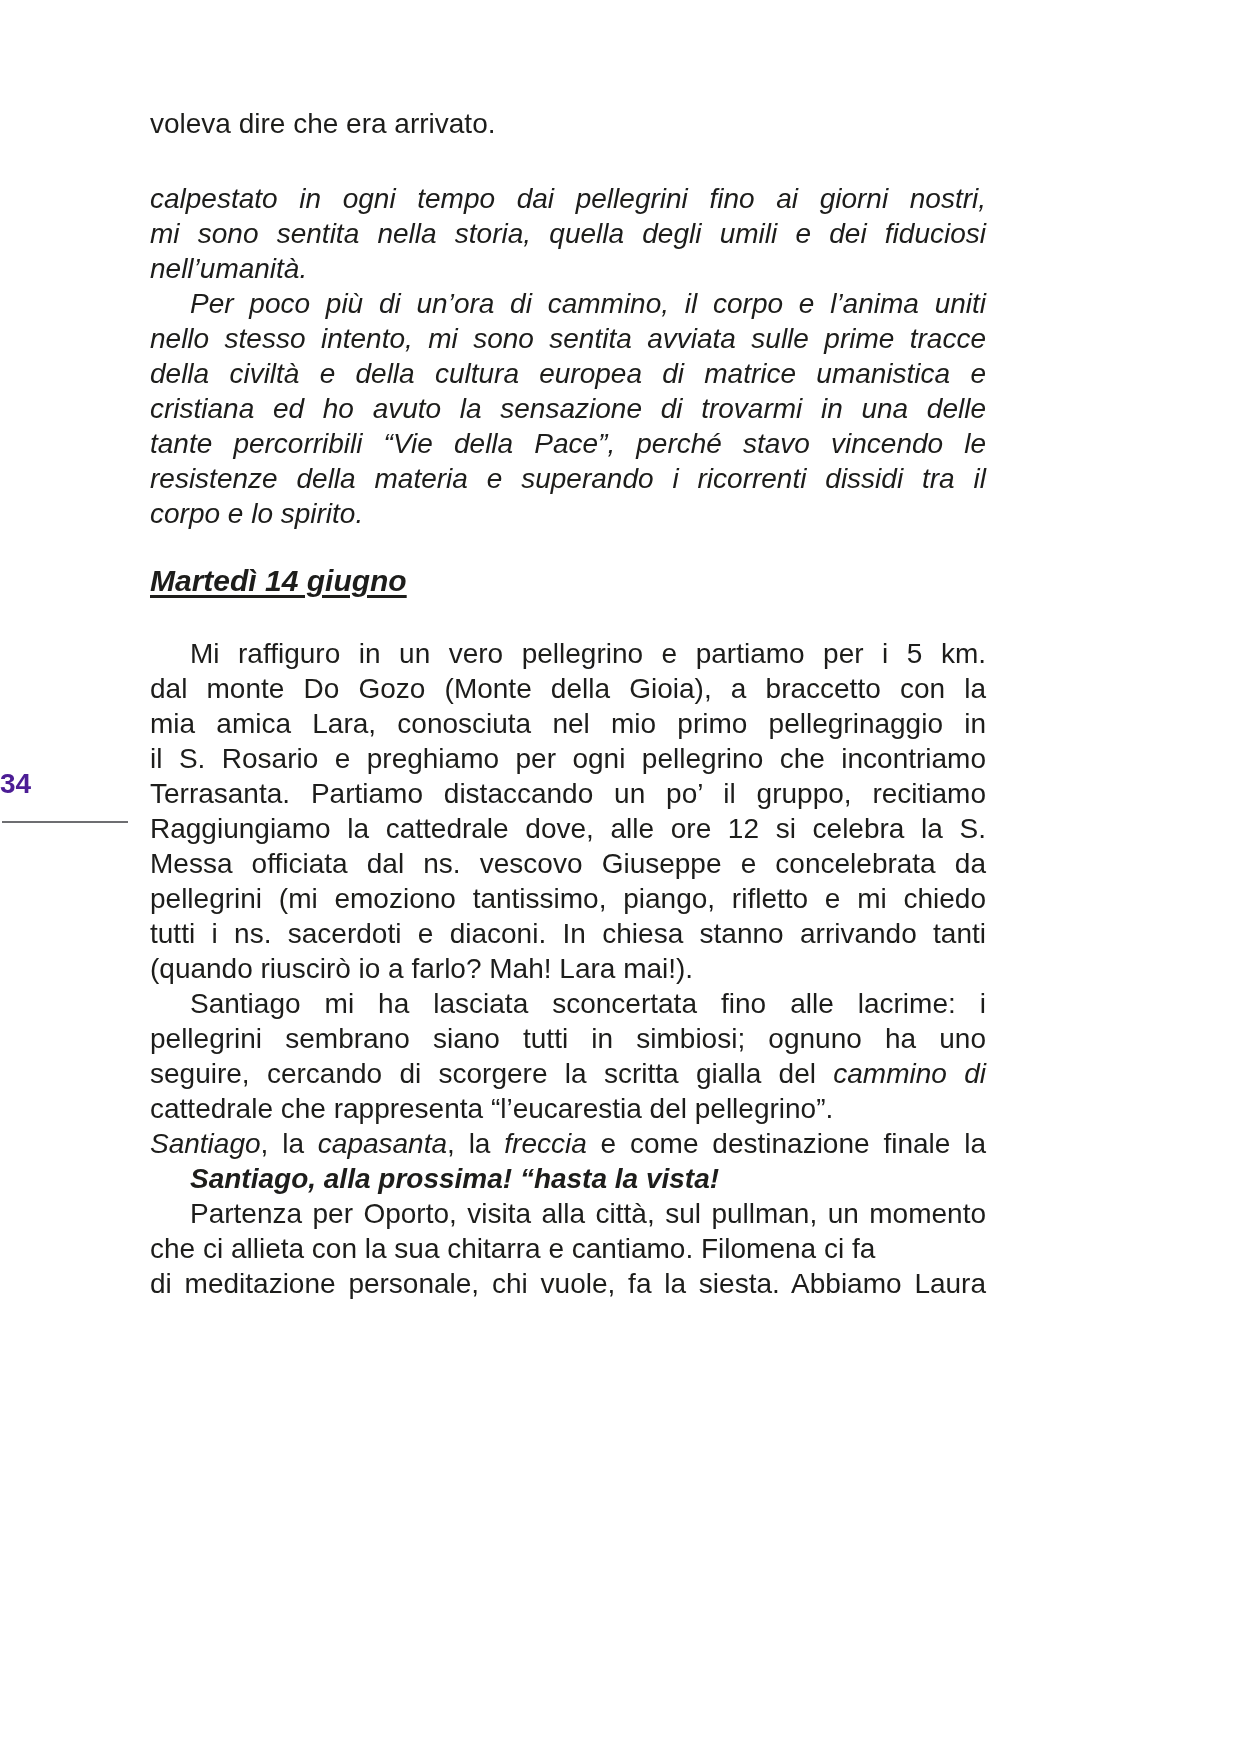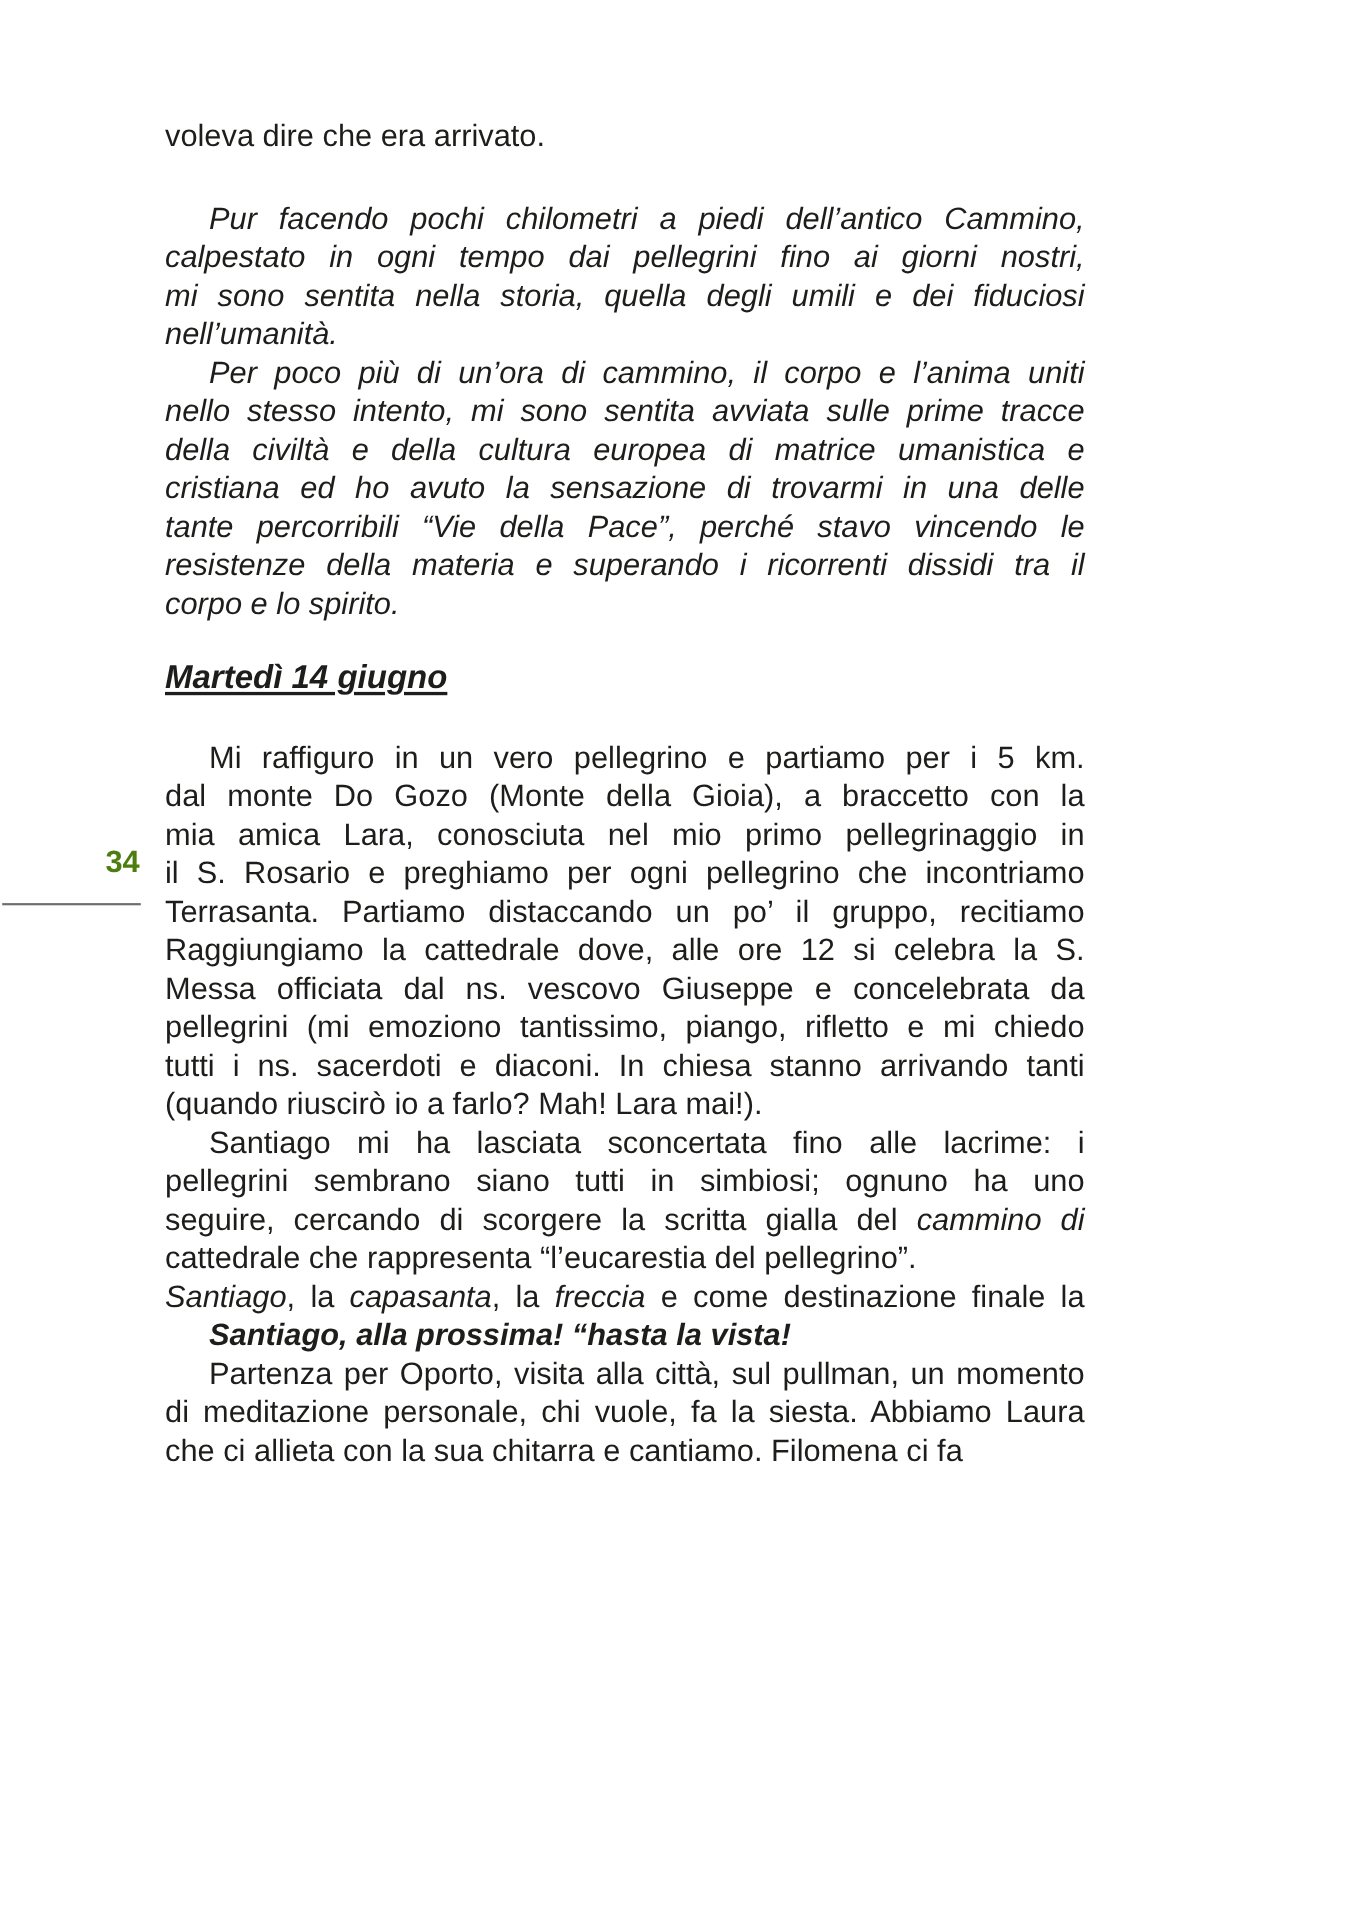--- a/index.html
+++ b/index.html
@@ -43,25 +43,24 @@
   .heading-text {
     text-decoration: underline;
     text-decoration-thickness: 3px;
     text-underline-offset: 4px;
   }
   .pagenum {
     position: absolute;
     left: 0;
     top: 766px;
     width: 127px;
-    text-align: right;
     font-weight: bold;
     font-size: 28px;
     line-height: 35px;
-    color: #4d7c0f;
+    color: #4c1d95;
   }
   .pagenum-rule {
     position: absolute;
     left: 2px;
     top: 821px;
     width: 126px;
     height: 2px;
     background: #6d6e71;
   }
 </style>
@@ -71,21 +70,20 @@
 <div class="page">
 
   <div class="pagenum">34</div>
   <div class="pagenum-rule"></div>
 
   <div class="text-block">
 
     <p class="line ll">voleva dire che era arrivato.</p>
 
     <div class="para para-gap italic">
-      <div class="line jl ind">Pur facendo pochi chilometri a piedi dell’antico Cammino,</div>
       <div class="line jl">calpestato in ogni tempo dai pellegrini fino ai giorni nostri,</div>
       <div class="line jl">mi sono sentita nella storia, quella degli umili e dei fiduciosi</div>
       <div class="line ll">nell’umanità.</div>
     </div>
 
     <div class="para italic">
       <div class="line jl ind">Per poco più di un’ora di cammino, il corpo e l’anima uniti</div>
       <div class="line jl">nello stesso intento, mi sono sentita avviata sulle prime tracce</div>
       <div class="line jl">della civiltà e della cultura europea di matrice umanistica e</div>
       <div class="line jl">cristiana ed ho avuto la sensazione di trovarmi in una delle</div>
@@ -114,18 +112,18 @@
       <div class="line jl">pellegrini sembrano siano tutti in simbiosi; ognuno ha uno</div>
       <div class="line jl"><span>seguire, cercando di scorgere la scritta gialla del </span><span class="it">cammino di</span></div>
       <div class="line ll">cattedrale che rappresenta “l’eucarestia del pellegrino”.</div>
       <div class="line jl"><span class="it">Santiago</span><span>, la </span><span class="it">capasanta</span><span>, la </span><span class="it">freccia</span><span> e come destinazione finale la</span></div>
     </div>
 
     <p class="line ll ind boldital">Santiago, alla prossima! “hasta la vista!</p>
 
     <div class="para">
       <div class="line jl ind">Partenza per Oporto, visita alla città, sul pullman, un momento</div>
+      <div class="line ll">che ci allieta con la sua chitarra e cantiamo. Filomena ci fa</div>
       <div class="line jl">di meditazione personale, chi vuole, fa la siesta. Abbiamo Laura</div>
-      <div class="line ll">che ci allieta con la sua chitarra e cantiamo. Filomena ci fa</div>
     </div>
 
   </div>
 </div>
 
 </body></html>

